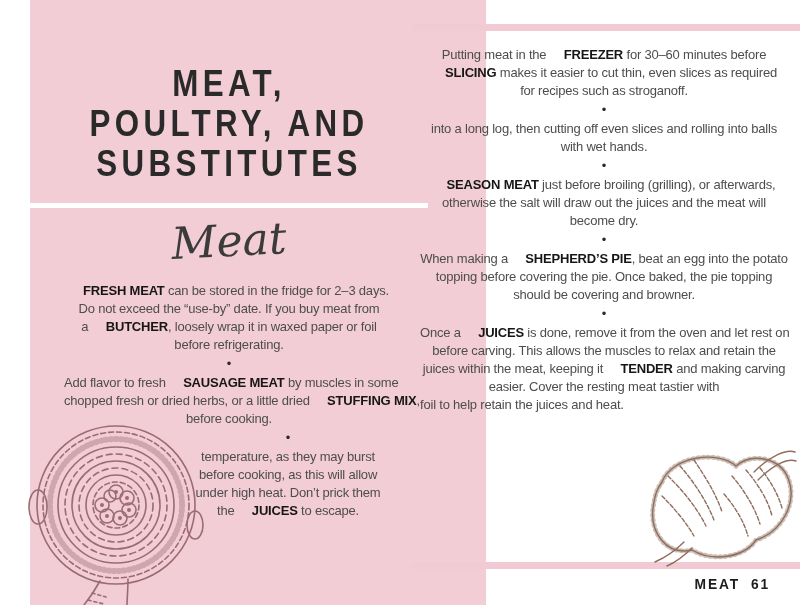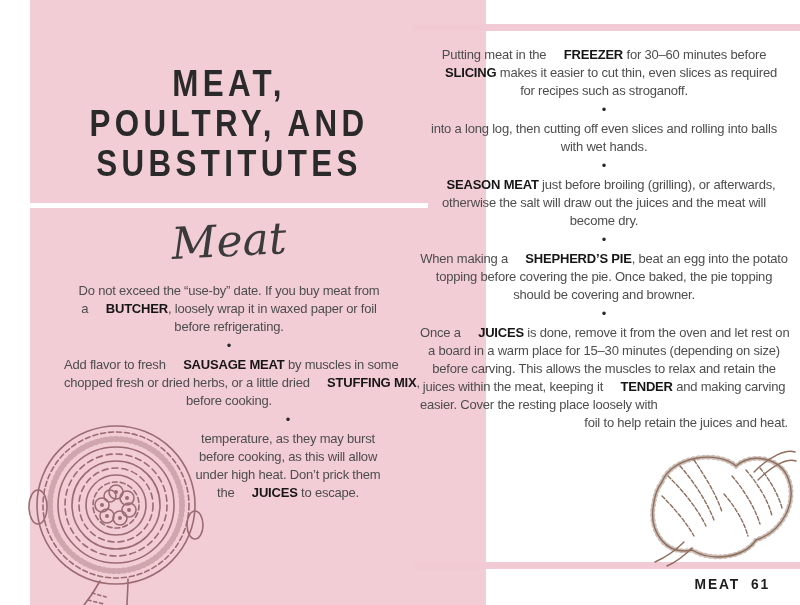--- a/index.html
+++ b/index.html
@@ -68,20 +68,21 @@
       <span class="t-inner">
         <span class="t-line" style="display:block">MEAT,</span>
         <span class="t-line" style="display:block">POULTRY, AND</span>
         <span class="t-line" style="display:block">SUBSTITUTES</span>
       </span>
     </div>
     <div class="white-rule"></div>
     <div class="script-heading">Meat</div>
     <div class="tips left-tips">
         <div class="tip tip1">
+          <div class="line"><b>FRESH MEAT</b><span> can be stored in the fridge for 2–3 days.</span></div>
           <div class="line"><span>Do not exceed the “use-by” date. If you buy meat from</span></div>
           <div class="line"><span>a </span><b>BUTCHER</b><span>, loosely wrap it in waxed paper or foil</span></div>
           <div class="line"><span>before refrigerating.</span></div>
         </div>
         <div class="dot dot1">•</div>
         <div class="tip tip2">
           <div class="line"><span>Add flavor to fresh </span><b>SAUSAGE MEAT</b><span> by muscles in some</span></div>
           <div class="line"><span>chopped fresh or dried herbs, or a little dried </span><b>STUFFING MIX</b><span>,</span></div>
           <div class="line"><span>before cooking.</span></div>
         </div>
@@ -153,24 +154,23 @@
       </div>
       <div class="dot dot3">•</div>
       <div class="tip tip4">
         <div class="line"><span>When making a </span><b>SHEPHERD’S PIE</b><span>, beat an egg into the potato</span></div>
         <div class="line"><span>topping before covering the pie. Once baked, the pie topping</span></div>
         <div class="line"><span>should be covering and browner.</span></div>
       </div>
       <div class="dot dot4">•</div>
       <div class="tip tip5">
         <div class="line"><span>Once a </span><b>JUICES</b><span> is done, remove it from the oven and let rest on</span></div>
-        <div class="line"><span>a board in a warm place for 15–30 minutes (depending on size)</span></div>
         <div class="line"><span>before carving. This allows the muscles to relax and retain the</span></div>
         <div class="line"><span>juices within the meat, keeping it </span><b>TENDER</b><span> and making carving</span></div>
-        <div class="line"><span>easier. Cover the resting place loosely with</span></div>
+        <div class="line"><span>easier. Cover the resting meat tastier with</span></div>
         <div class="line"><span>foil to help retain the juices and heat.</span></div>
       </div>
     </div>
 
   <svg class="art art-right" width="158" height="132" viewBox="0 0 158 132">
     <g fill="none" stroke="var(--right-art)" stroke-width="1.4" stroke-linecap="round">
       <path d="M22,46 C32,20 78,14 96,30 C112,16 140,22 148,42 C158,66 142,96 116,104 C104,122 72,126 52,114 C26,120 10,96 13,72 C15,58 17,53 22,46 Z"></path>
       <path d="M22,46 C32,20 78,14 96,30 C112,16 140,22 148,42 C158,66 142,96 116,104 C104,122 72,126 52,114 C26,120 10,96 13,72 C15,58 17,53 22,46 Z" stroke-width="5" stroke-dasharray="1 4" opacity="0.45"></path>
 
       <path d="M28,40 C42,54 56,70 66,90" stroke-dasharray="4 2"></path>

